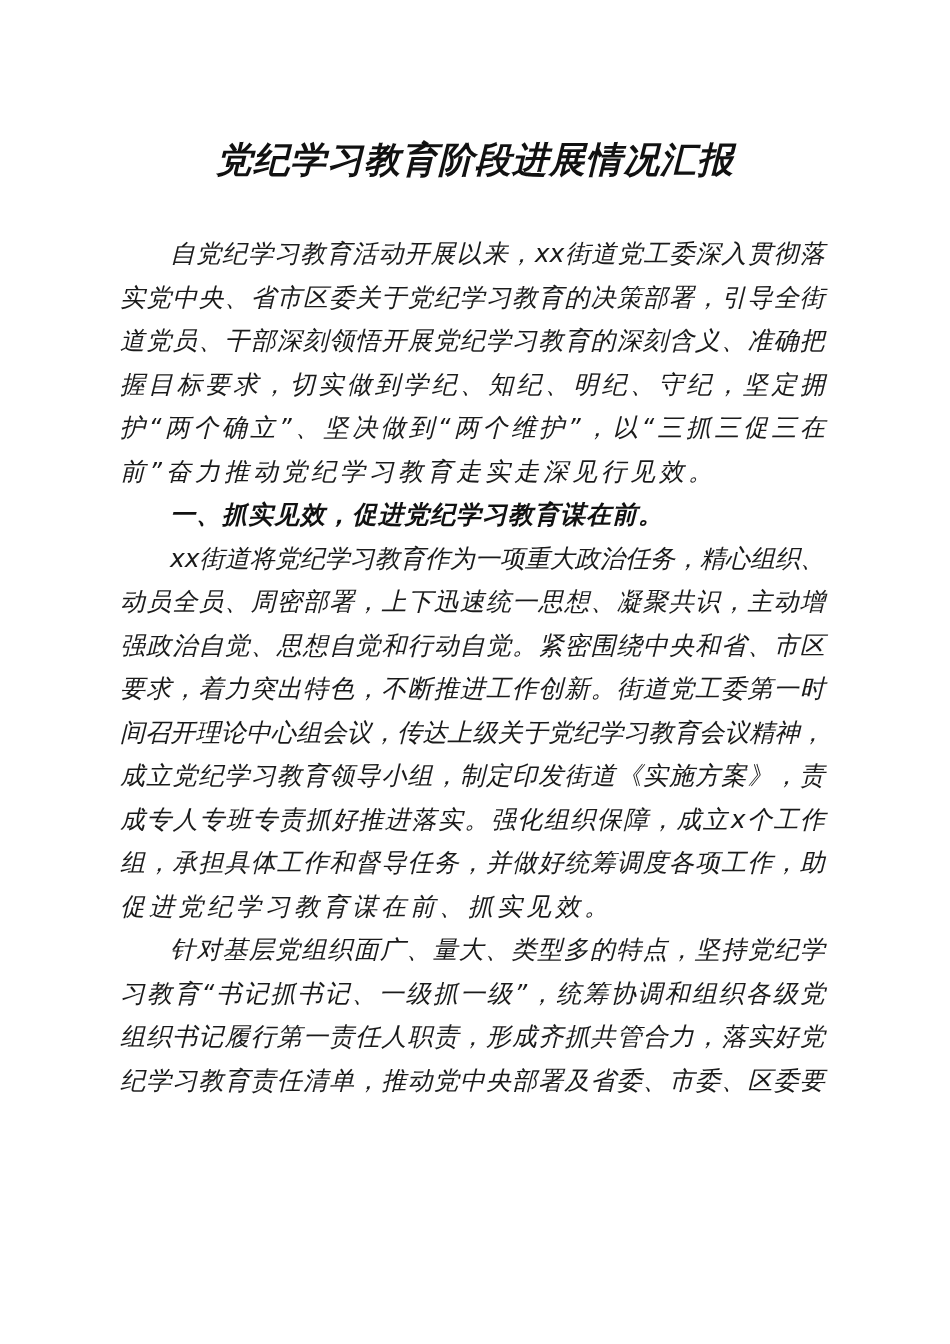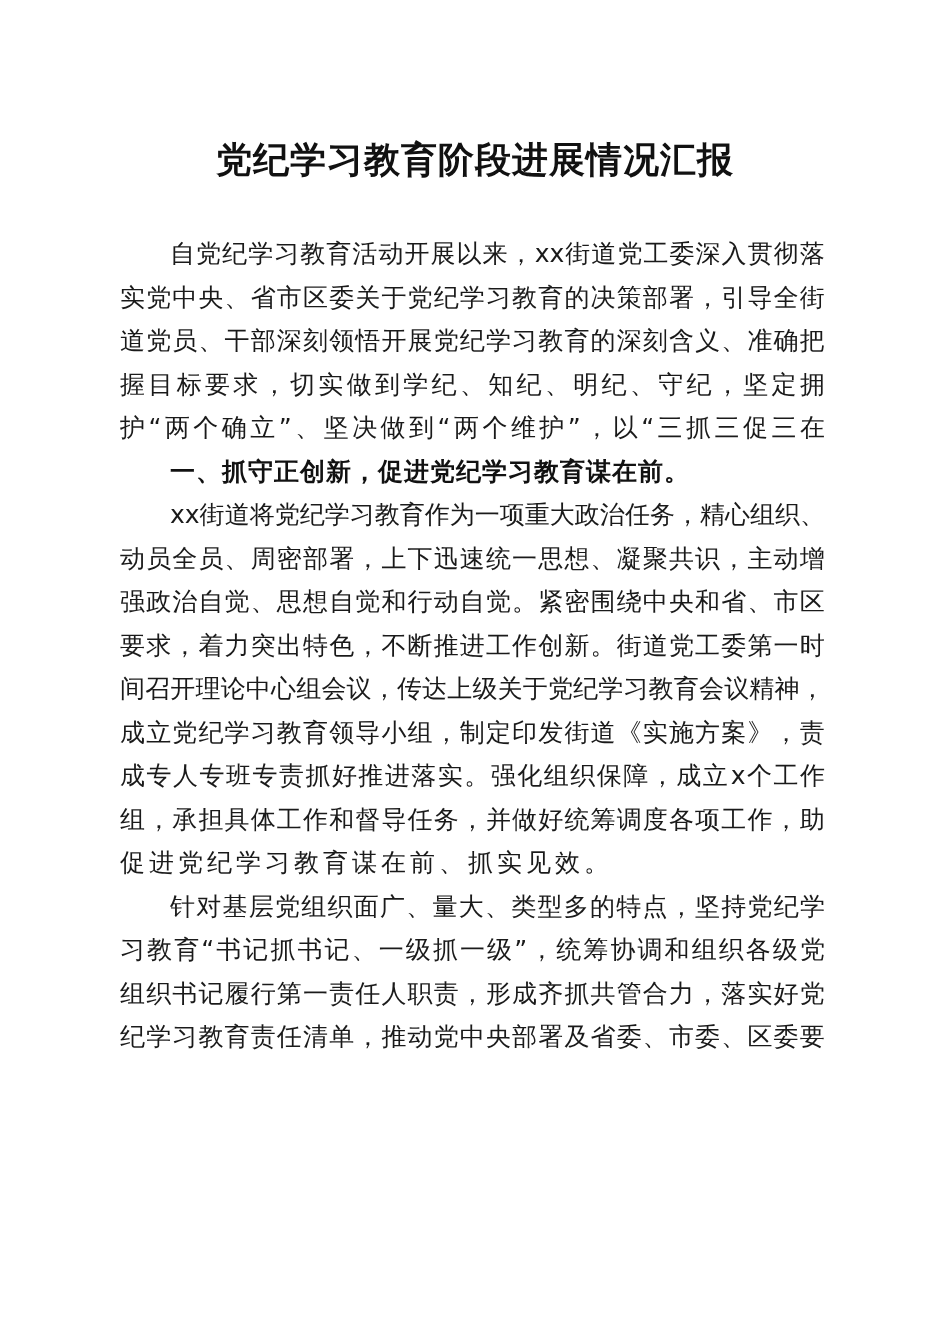--- a/index.html
+++ b/index.html
@@ -1,17 +1,17 @@
 <!DOCTYPE html>
 <html><head>
   <meta charset="utf-8">
   <style>
     html, body { margin: 0; padding: 0; background: #ffffff; }
     body { width: 950px; height: 1344px; position: relative; overflow: hidden; }
-    .page { position: absolute; left: 0; top: 0; width: 950px; height: 1097px; background: #fff; }
+    .page { position: absolute; left: 0; top: 0; width: 950px; height: 1097px; background: #fff; font-style: italic; }
     .title {
       position: absolute; left: 0; top: 136px; width: 950px; text-align: center;
       font-family: "DejaVu Serif", "Liberation Serif", serif; font-weight: bold;
       font-size: 36px; color: #111; letter-spacing: 1px;
     }
     .body { position: absolute; left: 120px; top: 232px; width: 705px; }
     .line {
       height: 43.5px; line-height: 43.5px; font-size: 25px; color: #1a1a1a;
       font-family: "DejaVu Sans", "Liberation Sans", sans-serif;
       text-align: justify; text-align-last: justify; white-space: nowrap;
@@ -164,22 +164,23 @@
         <span class="ch">，</span>
         <span class="ch">以</span>
         <span class="ch">“</span>
         <span class="ch">三</span>
         <span class="ch">抓</span>
         <span class="ch">三</span>
         <span class="ch">促</span>
         <span class="ch">三</span>
         <span class="ch">在</span>
       </div>
-
-    <div class="line indent heading">一、抓守正创新，促进党纪学习教育谋在前。</div>
+    <div class="line last">前”奋力推动党纪学习教育走实走深见行见效。</div>
+
+    <div class="line indent heading">一、抓实见效，促进党纪学习教育谋在前。</div>
 
     <div class="line indent">
         <span class="ch">xx</span>
         <span class="ch">街</span>
         <span class="ch">道</span>
         <span class="ch">将</span>
         <span class="ch">党</span>
         <span class="ch">纪</span>
         <span class="ch">学</span>
         <span class="ch">习</span>

